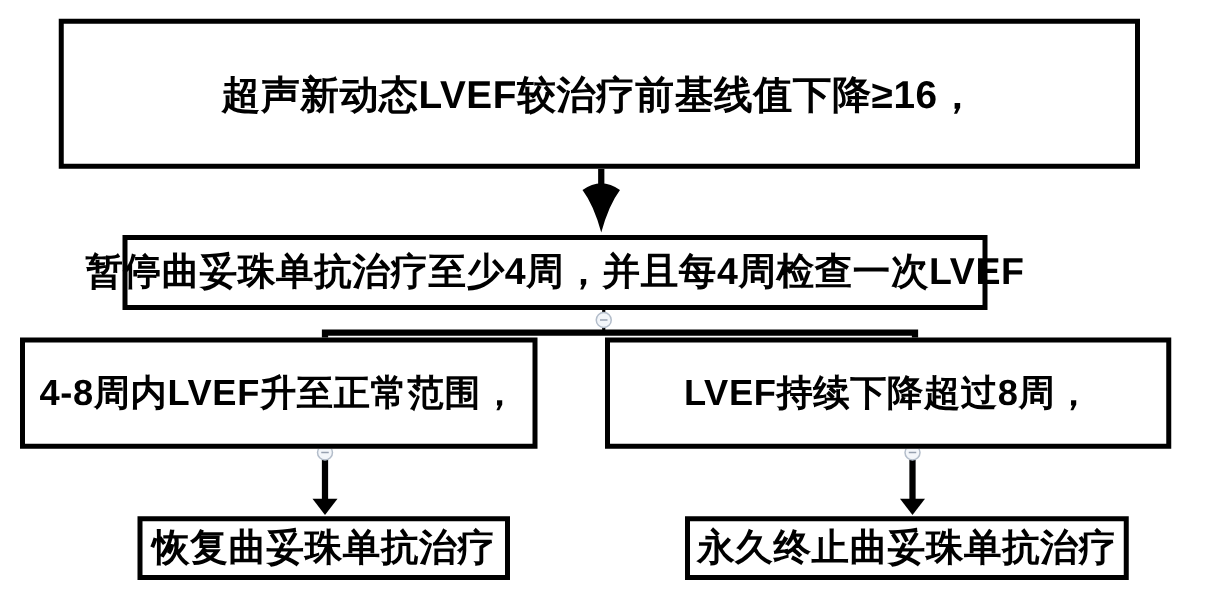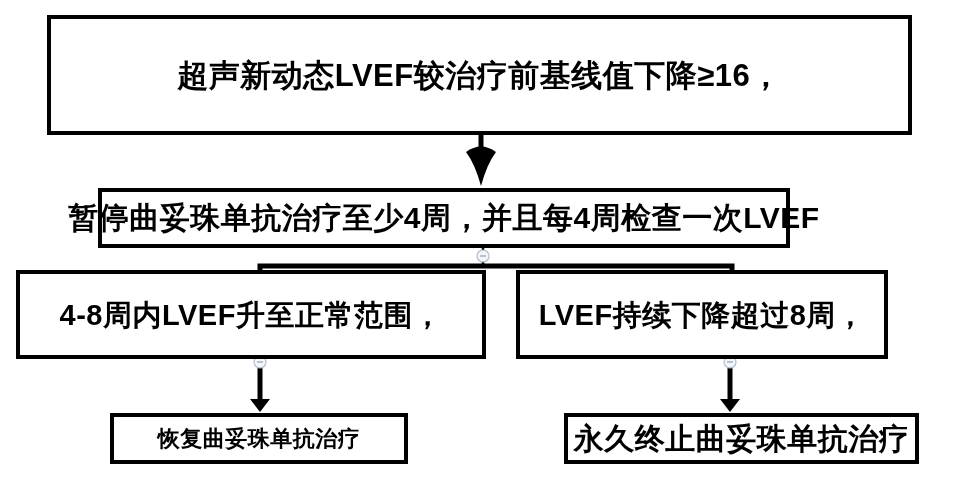--- a/index.html
+++ b/index.html
@@ -33,34 +33,34 @@
 
   #condition-box {
     left: 47px; top: 15px; width: 865px; height: 120px;
     font-size: 31px; line-height: 45px;
   }
   #pause-box {
     left: 98px; top: 188px; width: 692px; height: 60px;
     font-size: 30px; line-height: 34px;
   }
   #branch-left-box {
-    left: 16px; top: 270px; width: 470px; height: 89px;
+    left: 16px; top: 270px; width: 414px; height: 89px;
     font-size: 29px; line-height: 40px;
   }
   #branch-right-box {
-    left: 516px; top: 270px; width: 372px; height: 89px;
+    left: 484px; top: 270px; width: 453px; height: 89px;
     font-size: 29px; line-height: 40px; text-align: right;
   }
   #outcome-left-box {
     left: 110px; top: 413px; width: 298px; height: 51px;
-    font-size: 22px; line-height: 32px;
+    font-size: 30px; line-height: 32px;
   }
   #outcome-right-box {
     left: 548px; top: 413px; width: 355px; height: 51px;
-    font-size: 30px; line-height: 32px; margin-left: 16px;
+    font-size: 30px; line-height: 32px;
   }
   svg.connectors {
     position: absolute;
     left: 0; top: 0;
     width: 964px; height: 481px;
     pointer-events: none;
   }
 </style>
 </head>
 <body>

